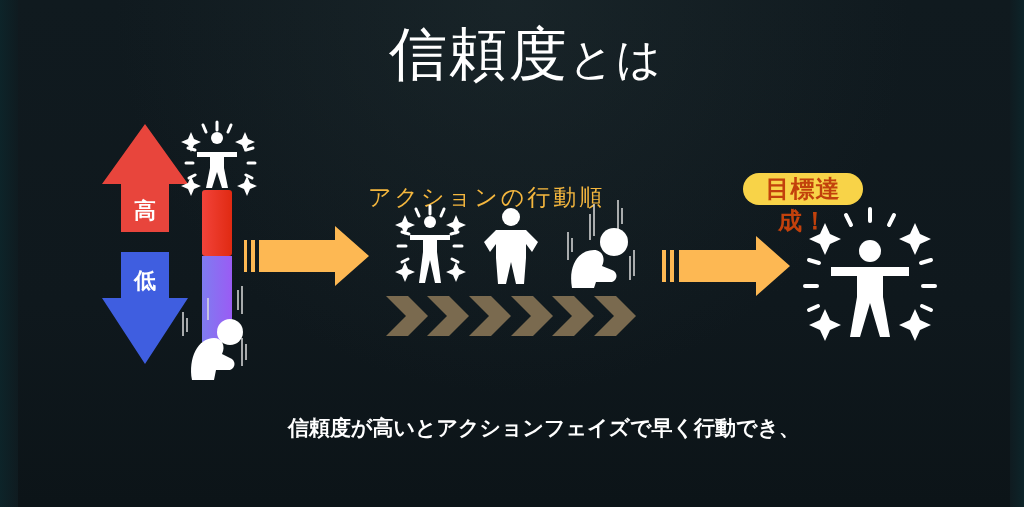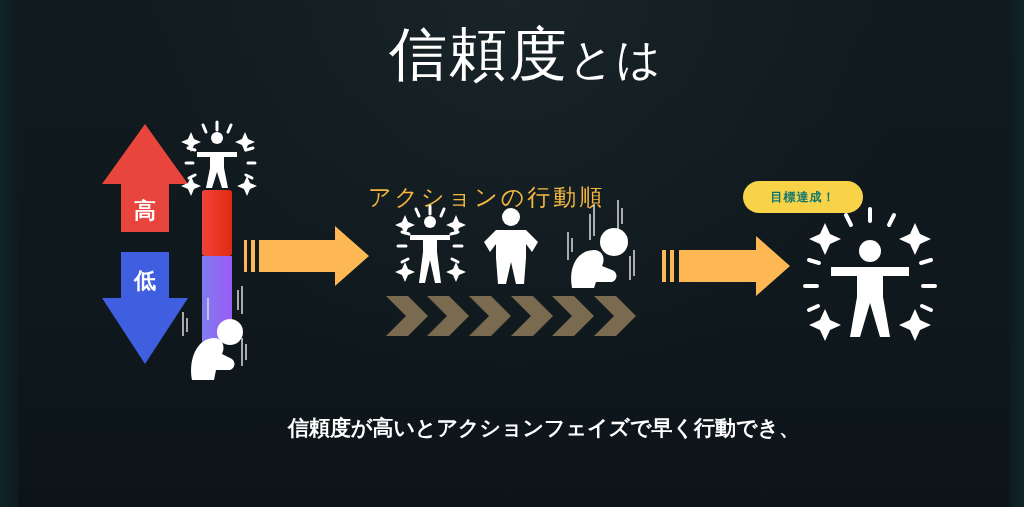--- a/index.html
+++ b/index.html
@@ -9,21 +9,21 @@
       radial-gradient(ellipse at 50% 0%, rgba(40,55,58,0.35), rgba(0,0,0,0) 55%),
       linear-gradient(180deg,#101a1f 0%,#0f181d 60%,#0c1418 100%);}
   .edge-left{position:absolute;left:0;top:0;width:18px;height:507px;background:linear-gradient(90deg,#0d2429,#0f1b20);}
   .edge-right{position:absolute;right:0;top:0;width:14px;height:507px;background:linear-gradient(270deg,#0d2429,#0f1b20);}
   .title{position:absolute;left:14px;width:1024px;top:16px;text-align:center;color:#fff;font-weight:normal;font-size:58px;letter-spacing:2px;}
   .title .small{font-size:44px;}
   .abs{position:absolute;}
   .lvl-label{position:absolute;color:#fff;font-weight:bold;font-size:22px;width:40px;text-align:center;}
   .flow-label{position:absolute;left:368px;top:170px;color:#f5b73e;font-size:23px;letter-spacing:3px;margin-top:12px;}
   .badge{position:absolute;left:743px;top:173px;width:120px;height:32px;background:#f8d348;border-radius:16px;
-    color:#0f766e;font-weight:bold;font-size:12px;text-align:center;line-height:32px;letter-spacing:1px;margin-top:8px;}
+    color:#c2410c;font-weight:bold;font-size:24px;text-align:center;line-height:32px;letter-spacing:1px;}
   .caption{position:absolute;left:0;width:1024px;text-align:center;color:#fff;font-weight:bold;font-size:21px;padding-left:32px;}
 </style>
 </head>
 <body>
 
 <div class="stage">
   <div class="edge-left"></div>
   <div class="edge-right"></div>
 
   <div class="title"><span>信頼度</span><span class="small">とは</span></div>

